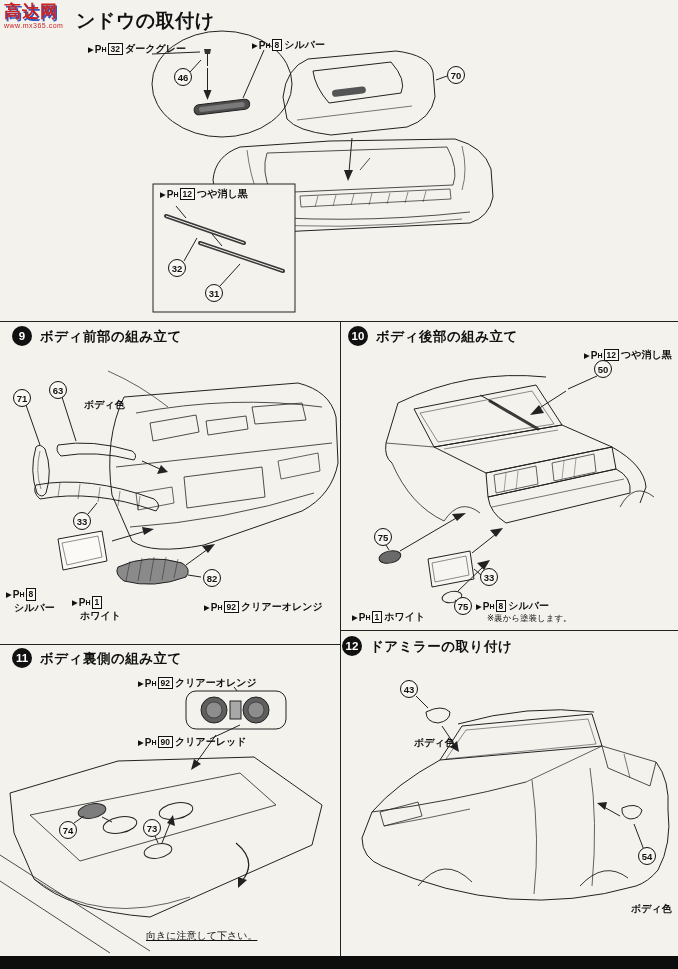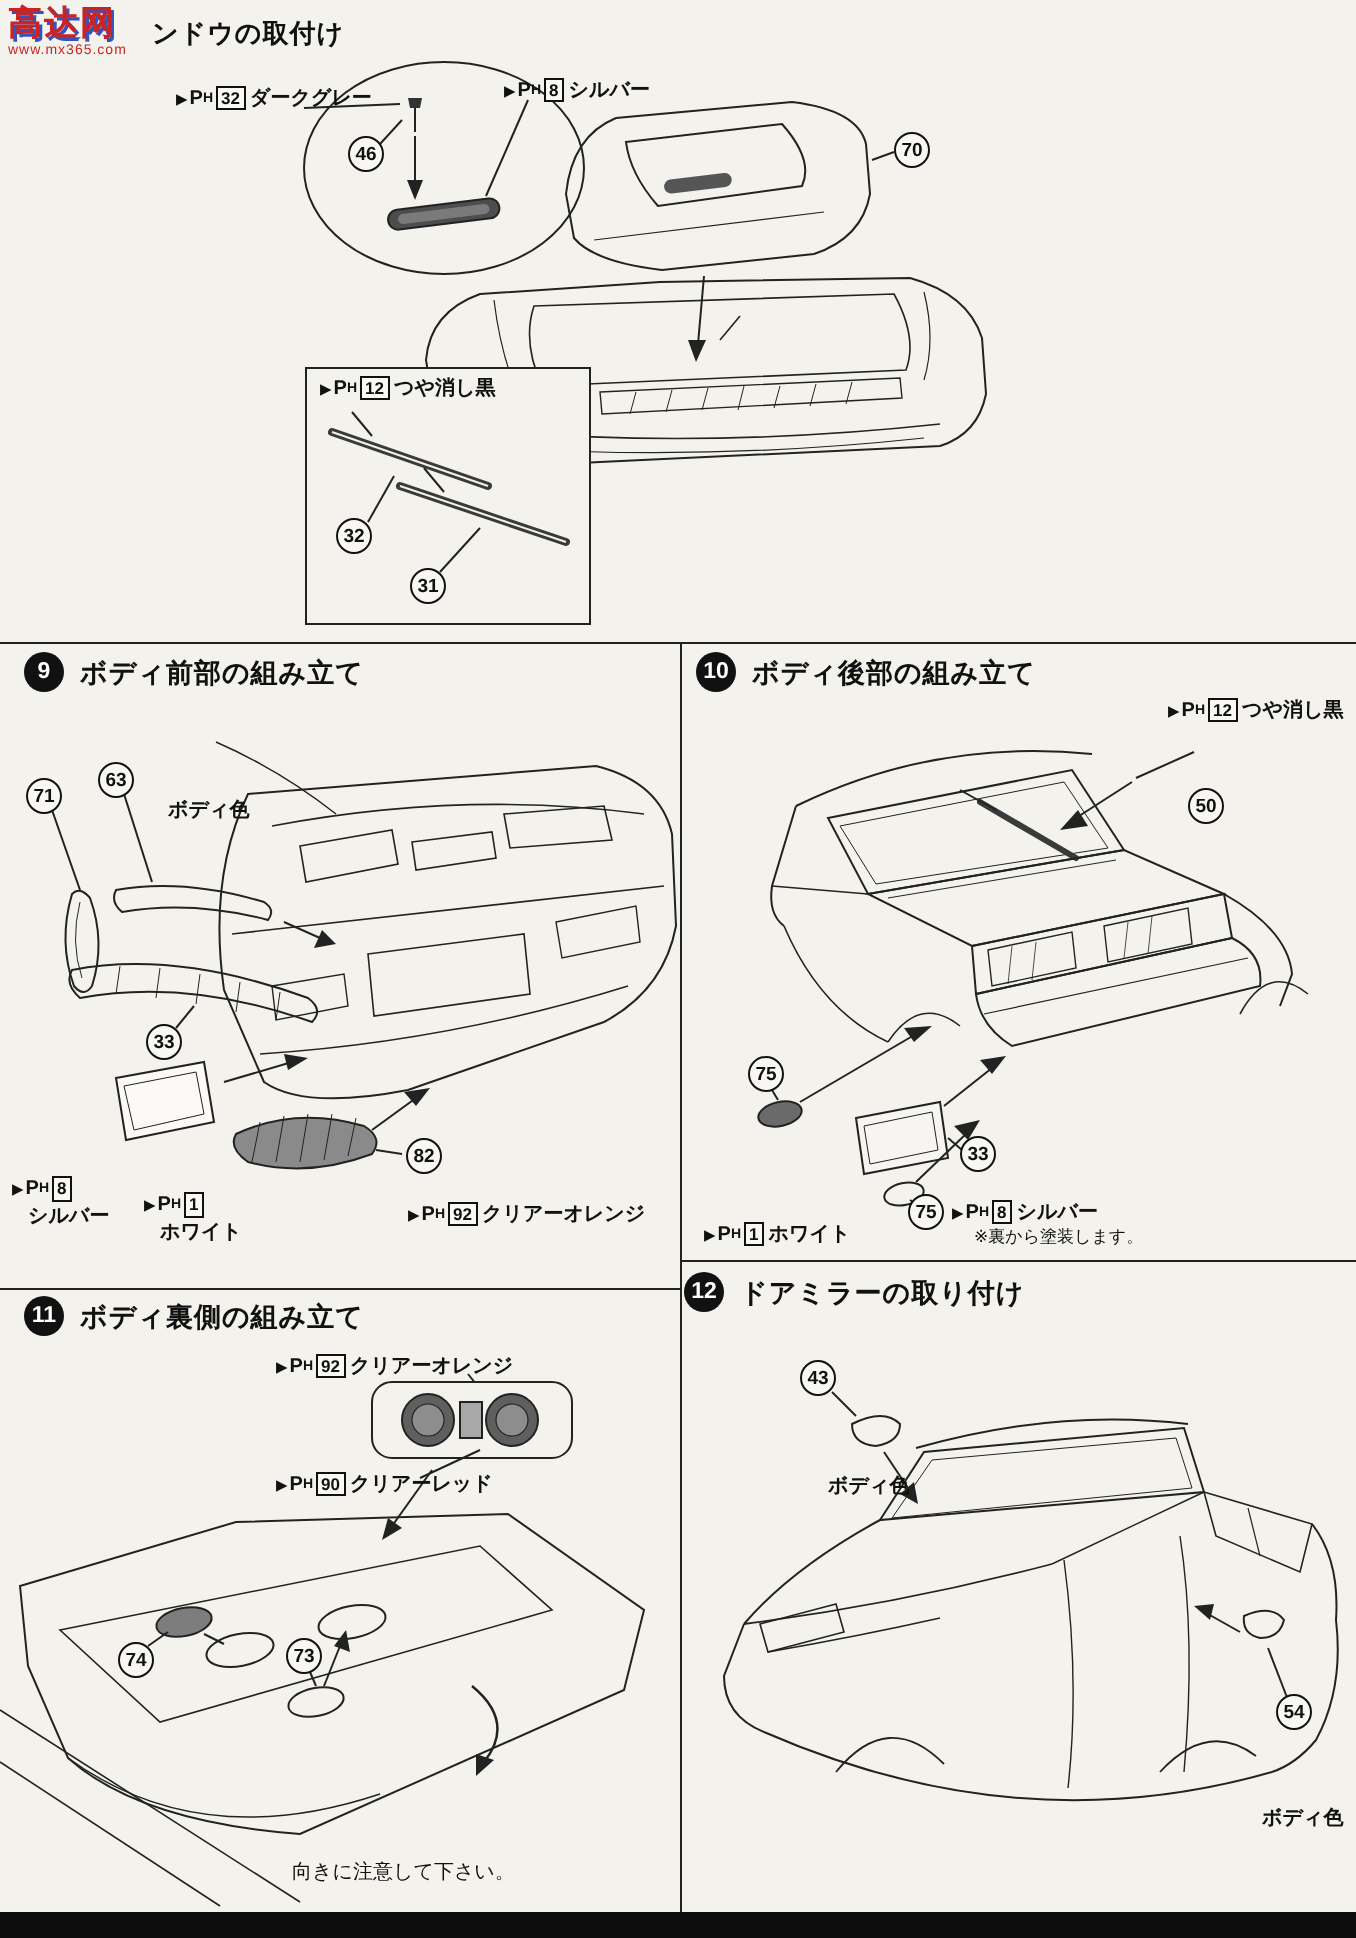--- a/index.html
+++ b/index.html
@@ -5,21 +5,21 @@
   * { margin:0; padding:0; box-sizing:border-box; }
   html,body { width:678px; height:969px; }
   body { position:relative; background:#f3f2ed; font-family:"Liberation Sans","DejaVu Sans",sans-serif; color:#111; overflow:hidden; }
   #page { position:absolute; inset:0; }
   svg.art { position:absolute; overflow:visible; }
 
   .watermark { position:absolute; line-height:1; }
   .wm-name { color:#cc2222; font-weight:bold; font-size:17px; letter-spacing:1px; text-shadow:1.5px 1.5px 0 #3355bb; }
   .wm-url { color:#cc2222; font-size:7px; margin-top:2px; letter-spacing:0.5px; }
 
-  .pagetitle { position:absolute; font-weight:bold; font-size:13px; letter-spacing:0.5px; }
+  .pagetitle { position:absolute; font-weight:bold; font-size:19px; letter-spacing:0.5px; }
   .steptitle { position:absolute; font-weight:bold; font-size:13.5px; letter-spacing:0.5px;text-align:right; }
   .stepnum { position:absolute; width:20px; height:20px; border-radius:50%; background:#111; color:#fff; font-weight:bold; font-size:11.5px; display:flex; align-items:center; justify-content:center; }
 
   .co { position:absolute; width:18px; height:18px; border:1.3px solid #111; border-radius:50%; background:#f8f7f3; font-size:9.5px; font-weight:bold; display:flex; align-items:center; justify-content:center; }
 
   .pl { position:absolute; font-size:10px; font-weight:bold; white-space:nowrap; display:flex; align-items:center; }
   .pl .row { display:flex; align-items:center; }
   .pl-col { flex-direction:column; align-items:flex-start; }
   .pl .tri { font-size:7.5px; margin-right:1px; }
   .pl small { font-size:7px; }
@@ -264,21 +264,21 @@
     <polygon points="150,215 144,225 137,218" fill="#222" stroke="none"></polygon>
   </svg>
 
   <div class="pl" style="left:584px;top:348px;">
     <span class="tri">▶</span>
       <span>P</span>
       <small>H</small>
       <span class="num">12</span>
       <span>つや消し黒</span>
   </div>
-  <div class="co" style="left:594px;top:360px;margin-top:34px;">50</div>
+  <div class="co" style="left:594px;top:360px;">50</div>
   <div class="co" style="left:374px;top:528px;">75</div>
   <div class="co" style="left:480px;top:568px;">33</div>
   <div class="co" style="left:454px;top:597px;">75</div>
   <div class="pl" style="left:352px;top:610px;">
     <span class="tri">▶</span>
       <span>P</span>
       <small>H</small>
       <span class="num">1</span>
       <span>ホワイト</span>
   </div>
@@ -341,21 +341,21 @@
   </div>
   <div class="pl" style="left:138px;top:735px;">
     <span class="tri">▶</span>
       <span>P</span>
       <small>H</small>
       <span class="num">90</span>
       <span>クリアーレッド</span>
   </div>
   <div class="co" style="left:59px;top:821px;">74</div>
   <div class="co" style="left:143px;top:819px;">73</div>
-  <div class="note" style="left:146px;top:929px;">向きに注意して下さい。</div>
+  <div class="note" style="left:146px;top:929px;text-decoration:underline;">向きに注意して下さい。</div>
 
   <div class="stepnum" style="left:342px;top:636px;">12</div>
   <div class="steptitle" style="left:370px;top:638px;">ドアミラーの取り付け</div>
 
   <svg class="art" style="left:340px;top:660px;" width="338" height="295" viewBox="0 0 338 295" fill="none" stroke="#222" stroke-width="1">
 
     <path d="M86,52 q16,-8 24,0 q0,9 -12,11 q-12,-1 -12,-11 Z"></path>
     <line x1="76" y1="36" x2="88" y2="48"></line>
     <line x1="102" y1="66" x2="114" y2="84"></line>
     <polygon points="119,92 110,87 117,81" fill="#222" stroke="none"></polygon>

